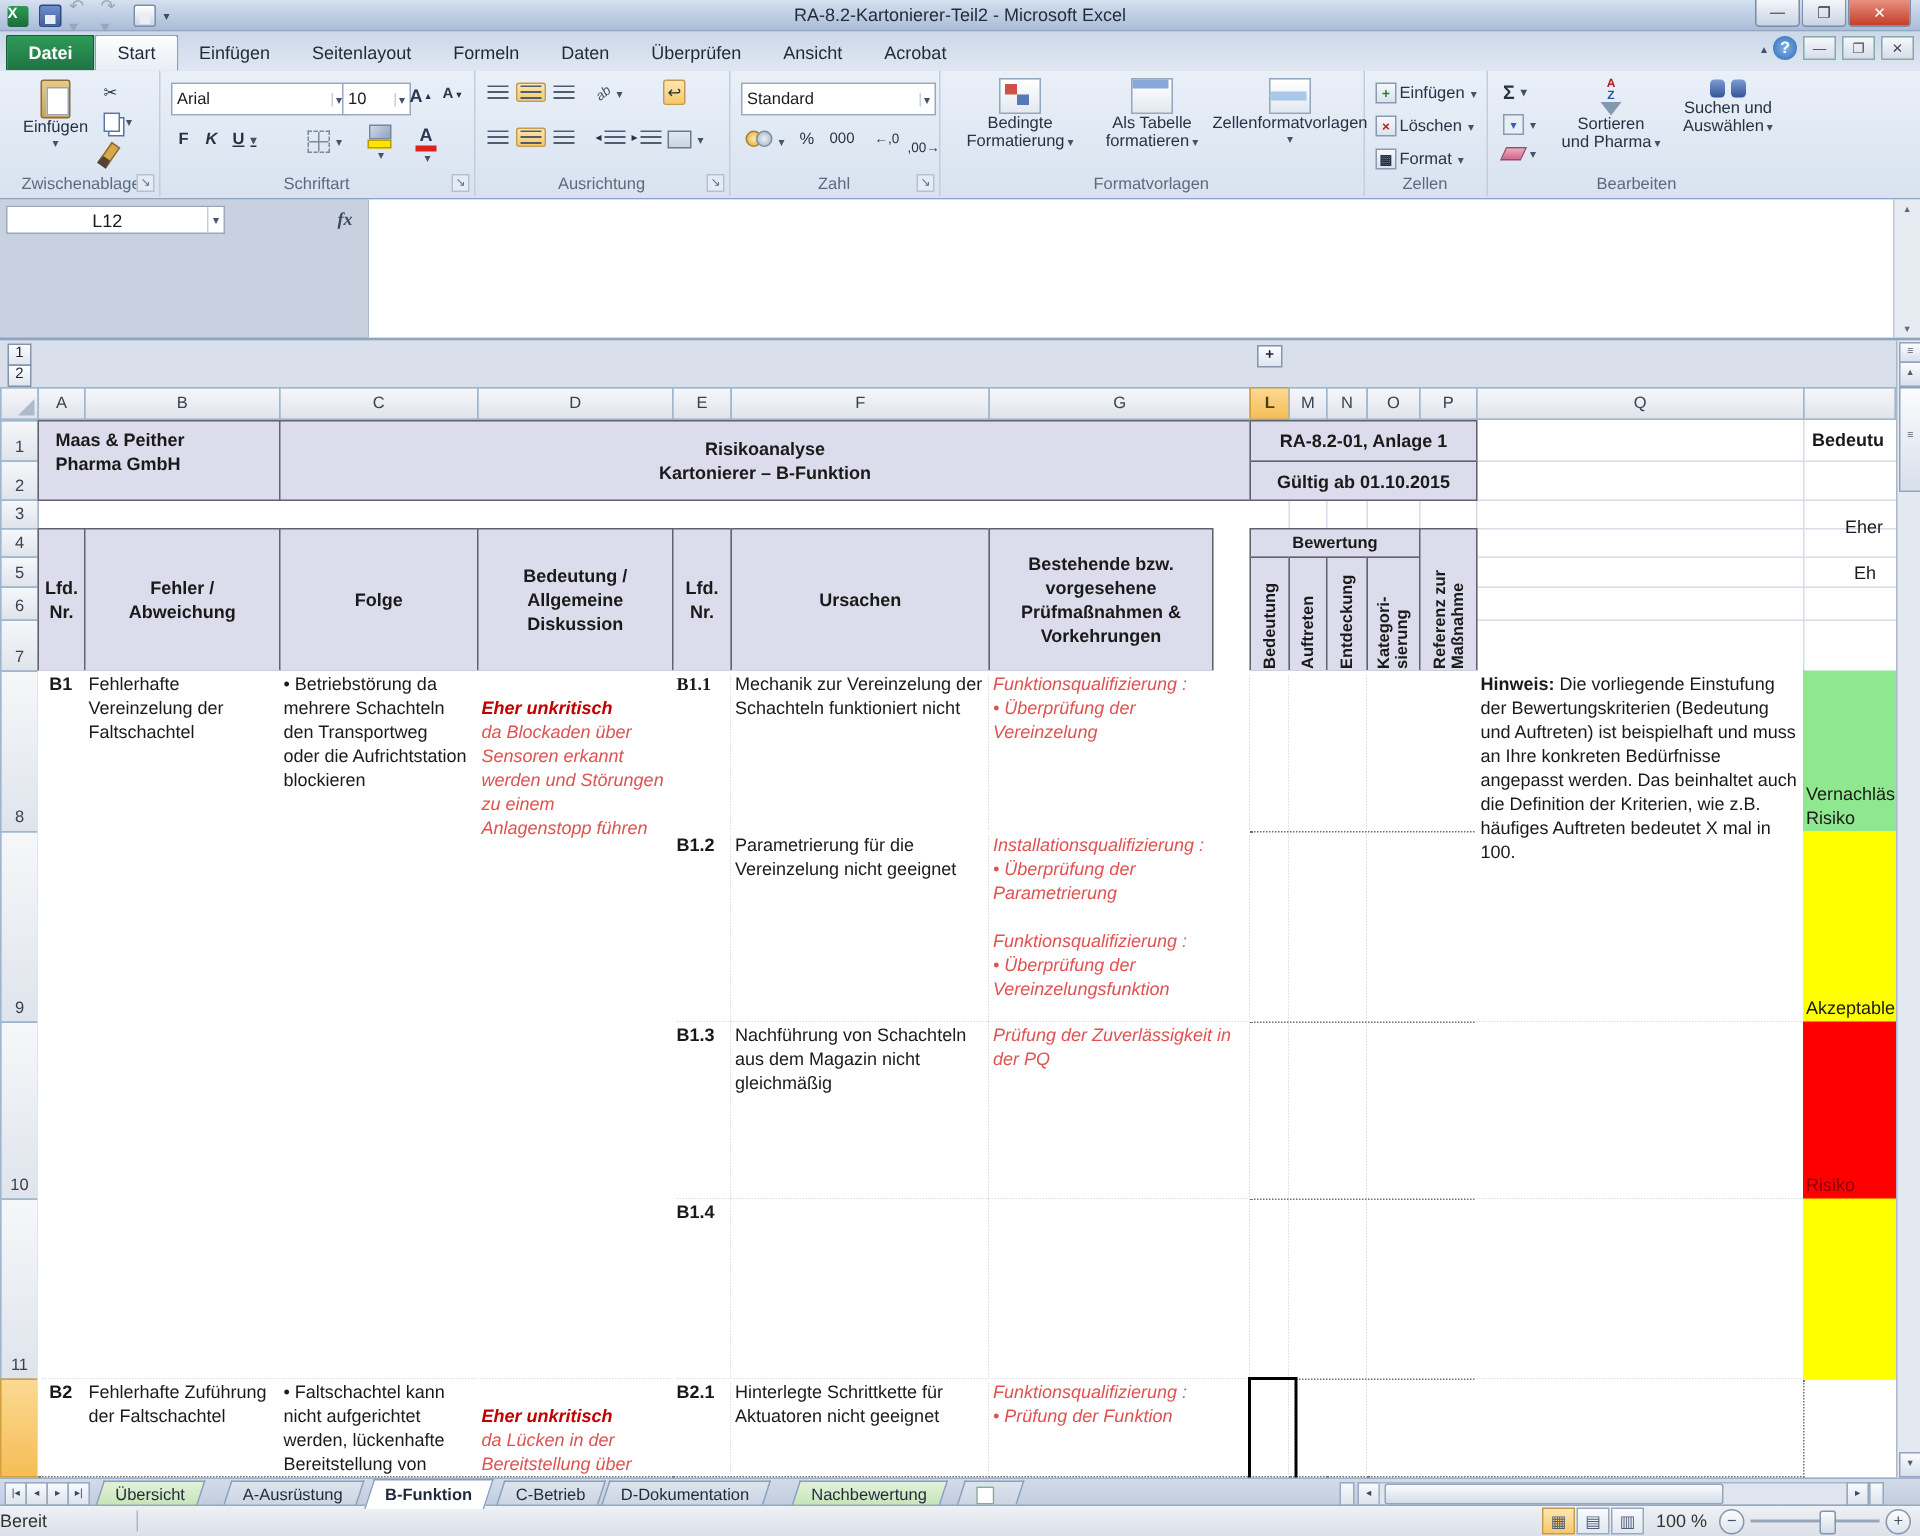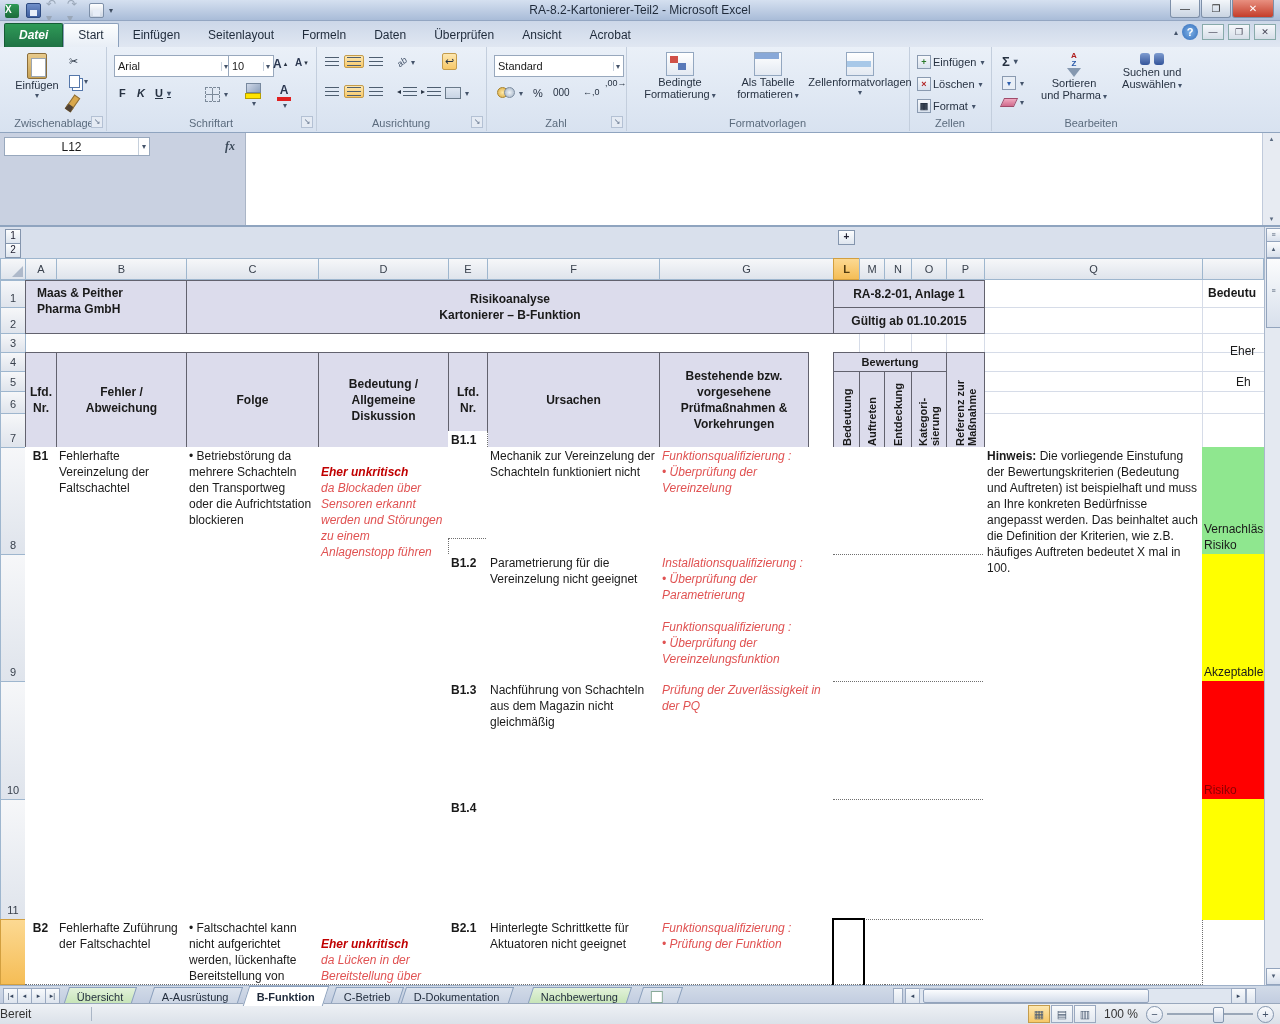--- a/index.html
+++ b/index.html
@@ -19,21 +19,21 @@
   .ico16{width:16px;height:16px;display:inline-flex;align-items:center;justify-content:center;}
   .ico-excel{background:linear-gradient(#2f9a57,#1c6b3a);color:#fff;font-weight:bold;font-size:10px;border-radius:2px;width:14px;height:14px;}
   .ico-save{width:13px;height:13px;background:linear-gradient(#6f8fc9,#3f5f9f);border:1px solid #2d4a80;border-radius:2px;position:relative;}
   .ico-save::after{content:"";position:absolute;left:3px;top:6px;width:7px;height:6px;background:#e8eef8;}
   .gray{color:#9aa7b8;}
   .ddbar{display:inline-flex;align-items:center;font-size:8px;color:#3e4c60;}
   
   .tabrow{left:0;top:21px;width:1280px;height:26px;background:linear-gradient(#ccd7e8,#e0e7f2);display:flex;align-items:flex-end;}
   .rtab{padding:4px 14px 5px 14px;font-size:12px;color:#1e2a3a;}
   .rtab.file{background:linear-gradient(#2f9a57,#1f7245);color:#fff;font-weight:bold;border:1px solid #155c35;
-             border-bottom:none;border-radius:2px 2px 0 0;margin-left:4px;font-style:italic;}
+             border-bottom:none;border-radius:2px 2px 0 0;margin-left:4px;}
   .rtab.active{background:linear-gradient(#fdfefe,#e8eef6);border:1px solid #8ba0bc;border-bottom:none;border-radius:2px 2px 0 0;}
   .tabrow-right{position:absolute;right:4px;top:24px;display:flex;align-items:center;gap:4px;}
   .help{width:16px;height:16px;border-radius:50%;background:radial-gradient(#7fb2e8,#2f6ab8);color:#fff;
         font-weight:bold;font-size:11px;display:flex;align-items:center;justify-content:center;}
   .mini-wbtn{width:20px;height:14px;border:1px solid #8aa;background:linear-gradient(#f6f8fb,#d6dee8);
              font-size:9px;display:flex;align-items:center;justify-content:center;color:#445;}
   
   .ribbon{left:0;top:47px;width:1280px;height:86px;background:linear-gradient(#eaf0f8,#d8e2f0);border-bottom:1px solid #8fa4bf;}
   .rgroup{position:absolute;top:0;height:84px;border-right:1px solid #c3cedd;}
   .glabel{position:absolute;bottom:2px;left:0;right:0;text-align:center;font-size:11px;color:#5b6b7d;}
@@ -285,21 +285,21 @@
           <span class="arr">▾</span>
       </div>
       <div class="sbtn dd" style="left:8px;top:38px;">
         <span><span class="coin"></span><span class="coin s"></span></span>
       </div>
       <div class="sbtn" style="left:44px;top:38px;">%</div>
       <div class="sbtn" style="left:64px;top:38px;font-size:10px;">000</div>
       <div class="sbtn" style="left:94px;top:38px;font-size:9px;">
           <span>←,0</span>
         </div>
-      <div class="sbtn" style="left:116px;top:29px;font-size:9px;">
+      <div class="sbtn" style="left:116px;top:44px;font-size:9px;">
           <span>,00→</span>
         </div>
       <div class="glabel">Zahl</div>
       <span class="launcher">↘</span>
     </div>
 
     <div class="rgroup" style="left:626px;width:283px;">
       <div class="bigbtn" style="left:8px;top:2px;width:86px;">
         <span class="ico-grid3">
             <i style="left:3px;top:3px;width:8px;height:7px;background:#d05048;"></i>
@@ -476,21 +476,21 @@
 oder die Aufrichtstation
 blockieren</div>
   <div class="cell dt" style="left:318px;top:447px;width:131px;height:473px;">
     <span class="redt">Eher unkritisch</span><span class="redb">da Blockaden über
 Sensoren erkannt
 werden und Störungen
 zu einem
 Anlagenstopp führen</span>
   </div>
 
-  <div class="cell dt b" style="left:448px;top:431px;width:40px;height:108px;">B1.1</div>
+  <div class="cell dt b" style="left:448px;top:447px;width:40px;height:108px;font-family:Liberation Serif, serif;">B1.1</div>
   <div class="cell dt" style="left:487px;top:447px;width:173px;height:108px;">Mechanik zur Vereinzelung der
 Schachteln funktioniert nicht</div>
   <div class="cell dt redb" style="left:659px;top:447px;width:175px;height:108px;">Funktionsqualifizierung :
 • Überprüfung der
 Vereinzelung</div>
 
   <div class="cell dt b" style="left:448px;top:554px;width:40px;height:128px;">B1.2</div>
   <div class="cell dt" style="left:487px;top:554px;width:173px;height:128px;">Parametrierung für die
 Vereinzelung nicht geeignet</div>
   <div class="cell dt redb" style="left:659px;top:554px;width:175px;height:128px;">Installationsqualifizierung :

